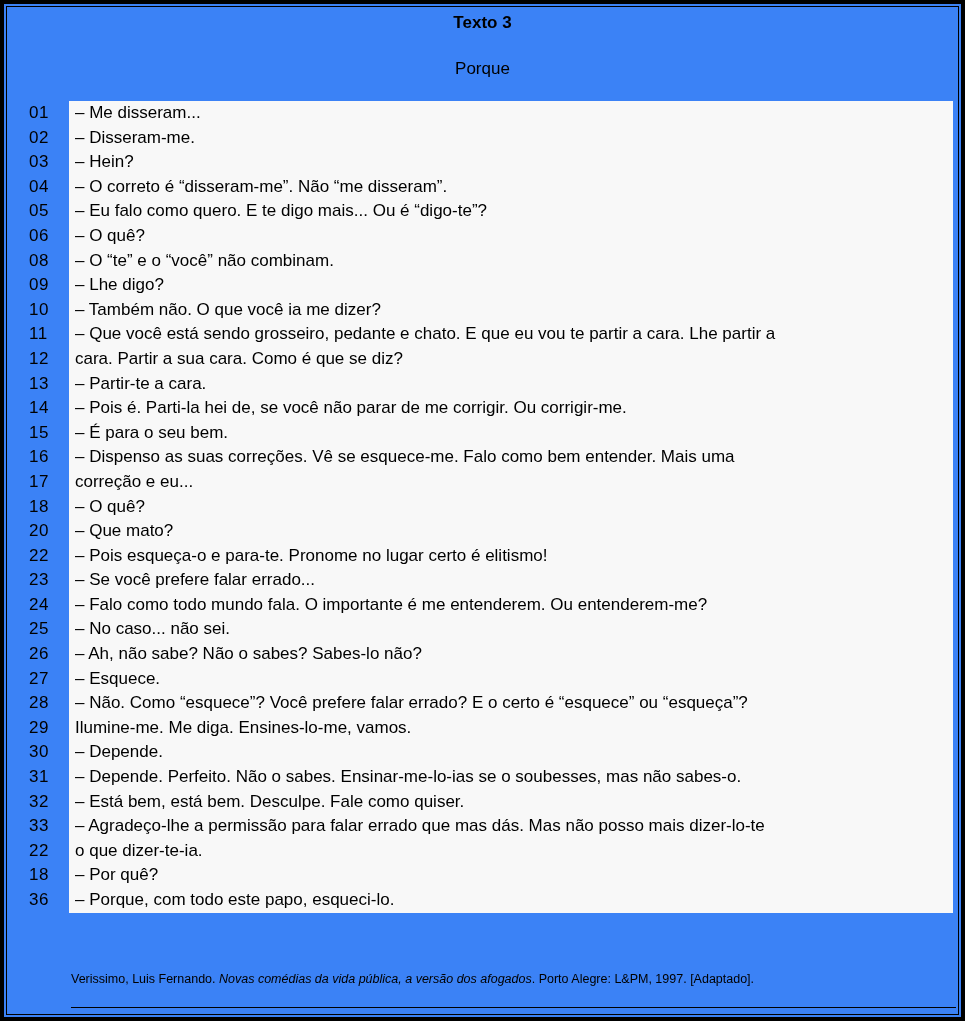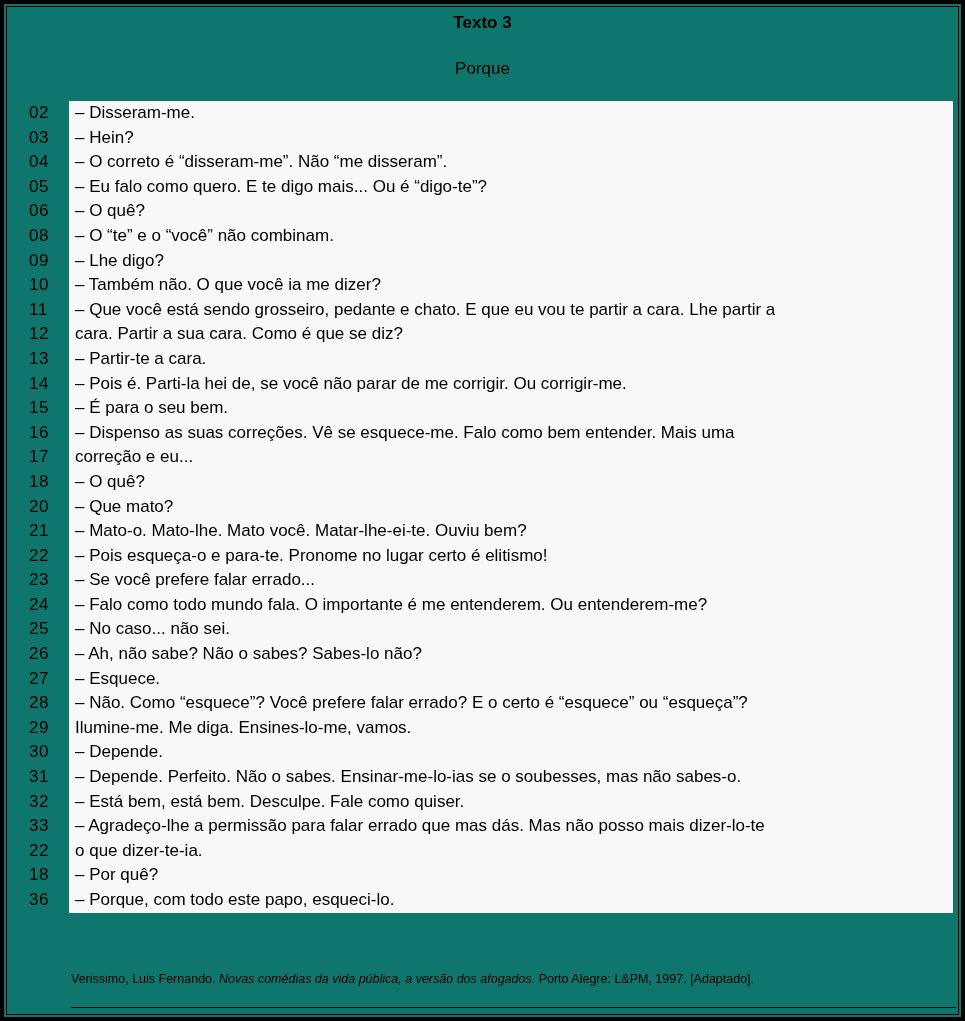--- a/index.html
+++ b/index.html
@@ -8,21 +8,21 @@
     background: #ffffff;
     font-family: "Liberation Sans", sans-serif;
     color: #000000;
   }
   .page {
     width: 965px;
     height: 1021px;
     box-sizing: border-box;
     border: 4px solid #000000;
     padding: 2px;
-    background: #0f766e;
+    background: #3b82f6;
   }
   .inner {
     box-sizing: border-box;
     height: 100%;
     border: 1px solid #000000;
     display: flex;
     flex-direction: column;
     overflow: hidden;
   }
   .title {
@@ -75,20 +75,24 @@
 </style>
 </head>
 <body>
 
 <div class="page">
   <div class="inner">
     <div class="title">Texto 3</div>
     <div class="subtitle">Porque</div>
     <div class="lines">
         <div class="line-row">
+          <span class="line-num">01</span>
+          <span class="line-text">– Me disseram...</span>
+        </div>
+        <div class="line-row">
           <span class="line-num">02</span>
           <span class="line-text">– Disseram-me.</span>
         </div>
         <div class="line-row">
           <span class="line-num">03</span>
           <span class="line-text">– Hein?</span>
         </div>
         <div class="line-row">
           <span class="line-num">04</span>
           <span class="line-text">– O correto é “disseram-me”. Não “me disseram”.</span>
@@ -141,24 +145,20 @@
           <span class="line-num">17</span>
           <span class="line-text">correção e eu...</span>
         </div>
         <div class="line-row">
           <span class="line-num">18</span>
           <span class="line-text">– O quê?</span>
         </div>
         <div class="line-row">
           <span class="line-num">20</span>
           <span class="line-text">– Que mato?</span>
-        </div>
-        <div class="line-row">
-          <span class="line-num">21</span>
-          <span class="line-text">– Mato-o. Mato-lhe. Mato você. Matar-lhe-ei-te. Ouviu bem?</span>
         </div>
         <div class="line-row">
           <span class="line-num">22</span>
           <span class="line-text">– Pois esqueça-o e para-te. Pronome no lugar certo é elitismo!</span>
         </div>
         <div class="line-row">
           <span class="line-num">23</span>
           <span class="line-text">– Se você prefere falar errado...</span>
         </div>
         <div class="line-row">

